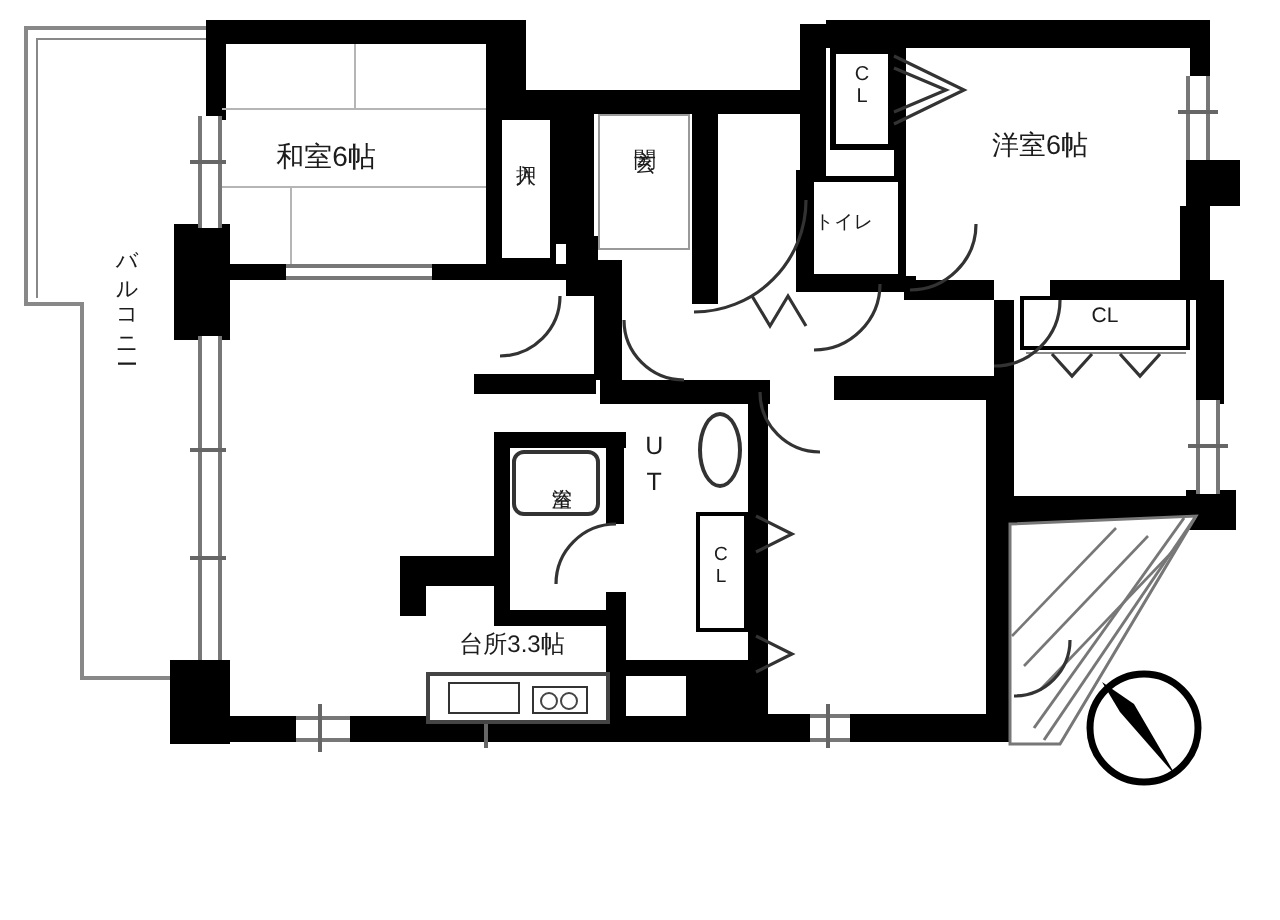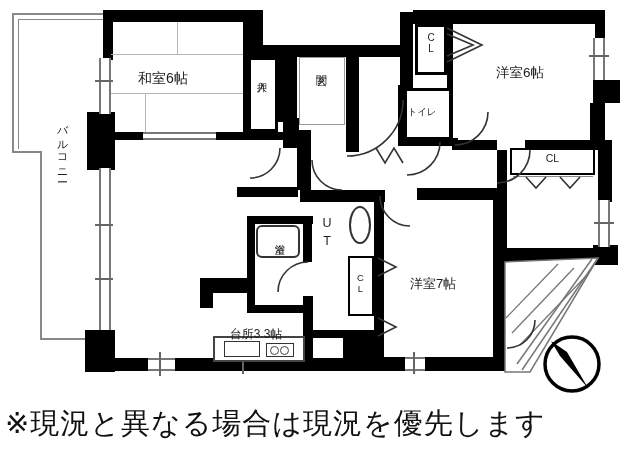--- a/index.html
+++ b/index.html
@@ -124,22 +124,21 @@
   <div class="lbl ctr" style="left:104px;top:71px;width:118px;font-size:14px;">和室6帖</div>
   <div class="lbl vert" style="left:256px;top:74px;height:44px;font-size:10px;">押入</div>
   <div class="lbl vert" style="left:315px;top:66px;height:48px;font-size:11px;">玄関</div>
   <div class="lbl vert" style="left:425px;top:32px;height:38px;font-size:10px;">CL</div>
   <div class="lbl ctr" style="left:455px;top:66px;width:130px;font-size:13.5px;">洋室6帖</div>
   <div class="lbl ctr" style="left:400px;top:107px;width:44px;font-size:9.5px;">トイレ</div>
   <div class="lbl ctr" style="left:510px;top:153px;width:85px;font-size:10.5px;">CL</div>
   <div class="lbl vert" style="left:274px;top:236px;height:46px;font-size:10px;">浴室</div>
   <div class="lbl vert" style="left:320px;top:216px;height:56px;font-size:12.5px;letter-spacing:4px;">UT</div>
   <div class="lbl vert" style="left:355px;top:272px;height:36px;font-size:9.5px;">CL</div>
-  <div class="lbl ctr" style="left:378px;top:277px;width:110px;font-size:13px;">洋室7帖</div>
-  <div class="lbl ctr" style="left:208px;top:328px;width:96px;font-size:12px;">台所3.3帖</div>
+  <div class="lbl ctr" style="left:208px;top:316px;width:96px;font-size:12px;">台所3.3帖</div>
   <div class="lbl ctr" style="left:500px;top:290px;width:86px;font-size:10.5px;transform:rotate(16deg);">バルコニー</div>
 
   <svg id="svgo" width="640" height="460" viewBox="0 0 640 460">
 
     <g>
       <polygon points="505,262 598,258 530,372 505,372" fill="#fff" stroke="#777" stroke-width="1.5"></polygon>
       <line x1="598" y1="258" x2="522" y2="370" stroke="#777" stroke-width="1.5"></line>
       <line x1="592" y1="259" x2="517" y2="364" stroke="#777" stroke-width="1.5"></line>
       <line x1="558" y1="264" x2="506" y2="318" stroke="#777" stroke-width="1.3"></line>
       <line x1="574" y1="268" x2="512" y2="333" stroke="#777" stroke-width="1.3"></line>
@@ -167,14 +166,13 @@
       <polyline points="560,177 570,188 580,177"></polyline>
       <polyline points="376,148 385,163 394,148 403,163"></polyline>
     </g>
 
     <g>
       <circle cx="572" cy="364" r="27" fill="#fff" stroke="#000" stroke-width="3.5"></circle>
       <polygon points="551,341 567,352 588,388 560,356" fill="#000"></polygon>
     </g>
   </svg>
 
-  <div id="footer-text">※現況と異なる場合は現況を優先します</div>
 </div>
 
 </body></html>

